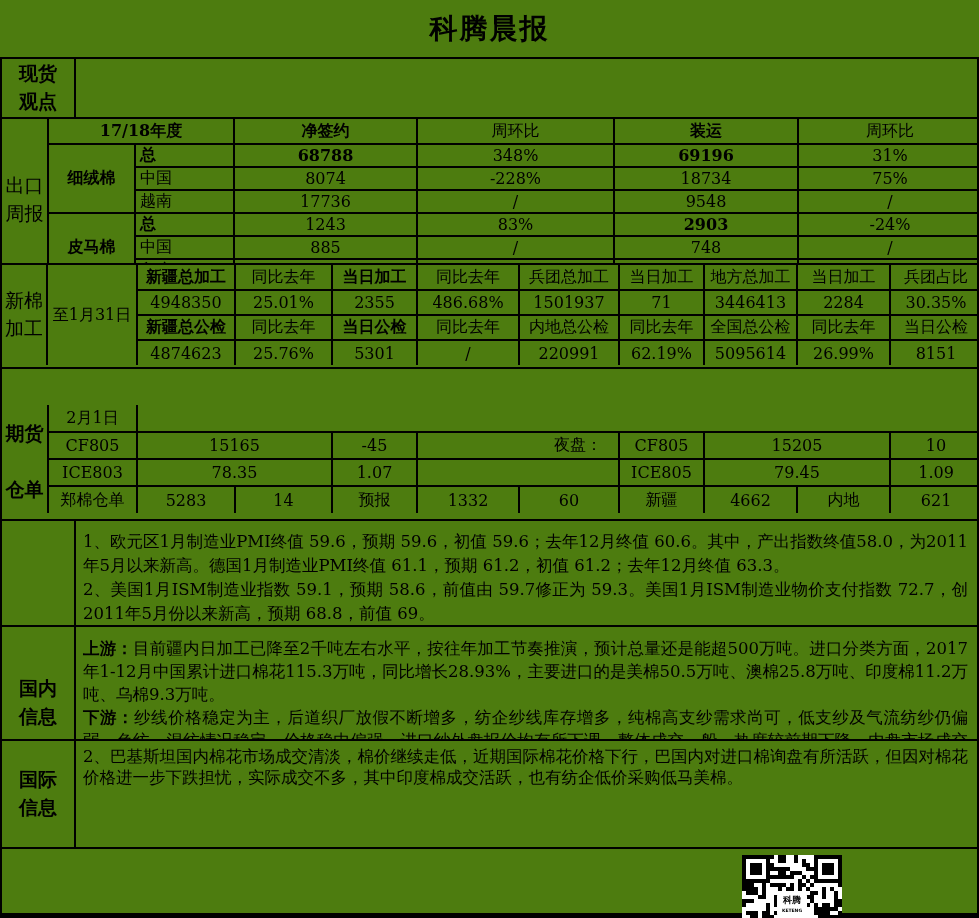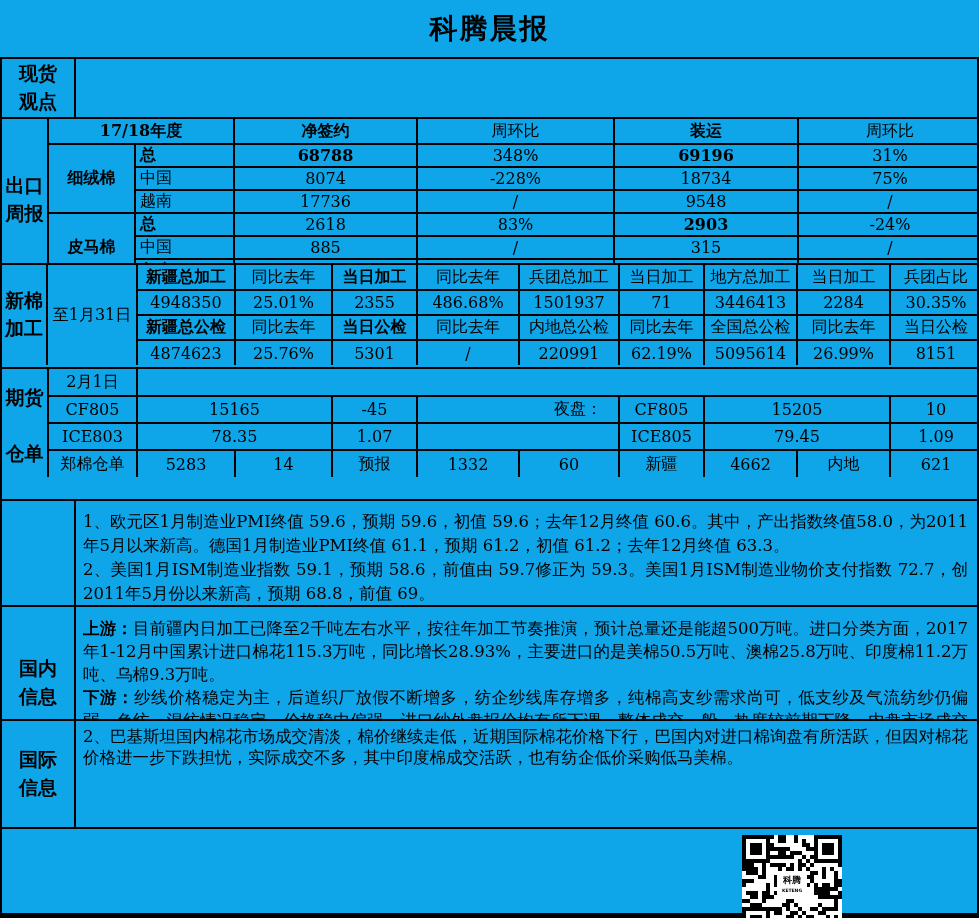--- a/index.html
+++ b/index.html
@@ -1,19 +1,19 @@
 <!DOCTYPE html>
 <html><head>
 <meta charset="utf-8">
 <style>
   * { box-sizing: border-box; margin: 0; padding: 0; }
   html,body { background:#fff; }
   body { width:979px; height:918px; color:#000;
          font-family:"DejaVu Serif","Liberation Serif",serif; }
-  .sheet { width:979px; height:918px; overflow:hidden; background:#0ea5e9; }
+  .sheet { width:979px; height:918px; overflow:hidden; background:#4d7c0f; }
 
   .titlebar { height:57px; display:flex; align-items:center; justify-content:center;
               gap:88px; font-size:28px; font-weight:bold; letter-spacing:2px; }
 
   .main { height:861px; border:2px solid #000; border-bottom:5px solid #000; }
 
   
   .srow { display:grid; grid-template-columns:74px 1fr; border-bottom:2px solid #000; overflow:hidden; }
   .slabel { border-right:2px solid #000; display:flex; align-items:center; justify-content:center;
             font-weight:bold; font-size:19px; line-height:1.45; white-space:pre-line; text-align:right; }
@@ -23,25 +23,25 @@
   .h-spot { height:60px; }
   .h-notes { height:106px; }
   .h-dom { height:114px; }
   .h-intl { height:108px; }
   .h-notes .stext { line-height:24px; padding-top:9px; }
   .h-dom .stext { line-height:23px; padding-top:10px; }
   .h-intl .stext { line-height:21px; padding-top:5px; }
 
   
   .trow { border-bottom:2px solid #000; overflow:hidden; }
-  .t-export { height:146px; } .t-proc { height:104px; } .t-fut { height:132px; }
+  .t-export { height:146px; } .t-proc { height:104px; } .t-fut { height:116px;margin-top:36px; }
   table { width:100%; border-collapse:collapse; border-style:hidden; table-layout:fixed; }
   td { border:2px solid #000; text-align:center; vertical-align:middle;
        font-size:16px; white-space:nowrap; overflow:hidden; padding:0 2px; }
-  td.slabel2 { font-weight:bold; font-size:19px; line-height:1.45; white-space:pre-line; }
+  td.slabel2 { font-weight:normal; font-size:19px; line-height:1.45; white-space:pre-line; }
   td.al { text-align:left; padding-left:4px; }
   td.ar { text-align:right; padding-right:16px; }
   .fut-label { display:flex; flex-direction:column; align-items:center; gap:30px;
                padding-top:6px; font-weight:bold; font-size:19px; }
 
   
   .qrrow { height:82px; position:relative; }
   .qr { position:absolute; left:740px; top:6px; width:100px; height:100px; }
 </style>
 </head>
@@ -99,30 +99,30 @@
         <tr style="height:20px">
           <td class="al">越南</td>
           <td>17736</td>
           <td>/</td>
           <td>9548</td>
           <td>/</td>
         </tr>
         <tr style="height:20px">
           <td rowspan="3" class="b">皮马棉</td>
           <td class="al b">总</td>
-          <td>2618</td>
+          <td>1243</td>
           <td>83%</td>
           <td class="b">2903</td>
           <td>-24%</td>
         </tr>
         <tr style="height:20px">
           <td class="al">中国</td>
           <td>885</td>
           <td>/</td>
-          <td>315</td>
+          <td>748</td>
           <td>/</td>
         </tr>
         <tr style="height:20px">
           <td class="al">印度</td>
           <td>340</td>
           <td>/</td>
           <td>816</td>
           <td>/</td>
         </tr>
       </tbody>

